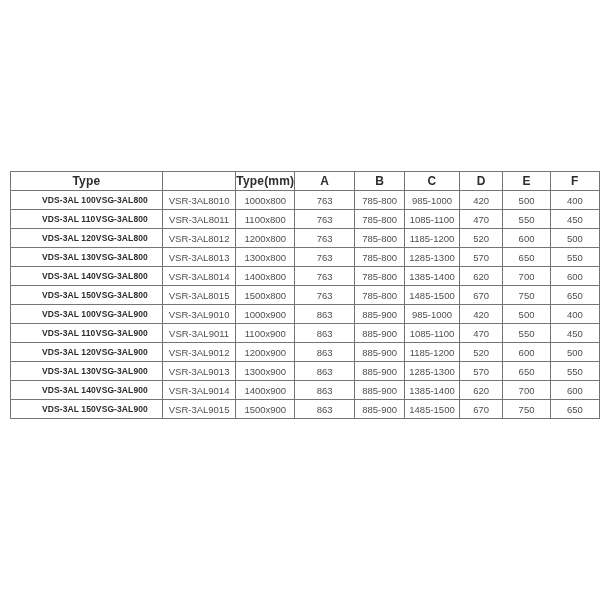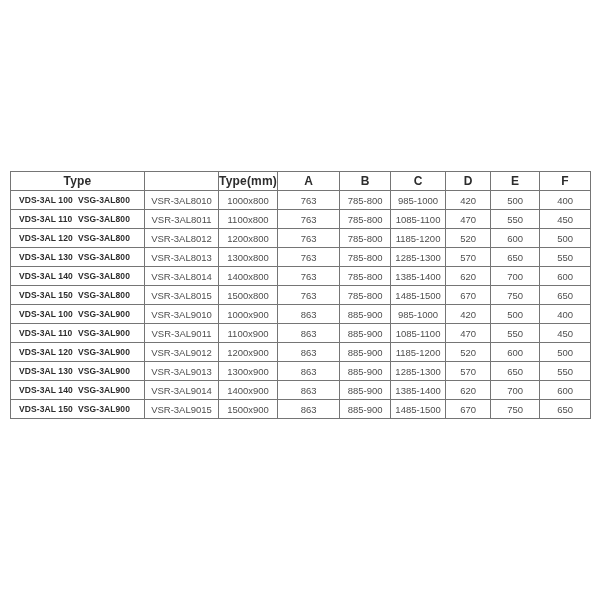--- a/index.html
+++ b/index.html
@@ -40,20 +40,21 @@
     font-size: 9.5px;
     font-weight: normal;
     color: #4e4e4e;
   }
   td.type-cell { padding: 0; }
   .type-cell-inner {
     display: flex;
     justify-content: space-between;
     align-items: center;
     padding: 0 14px 0 8px;
+    margin-left: 23px;
   }
   .type-cell-inner span {
     font-size: 8.5px;
     font-weight: bold;
     color: #2d2d2d;
     letter-spacing: 0.1px;
   }
 </style>
 </head>
 <body>

